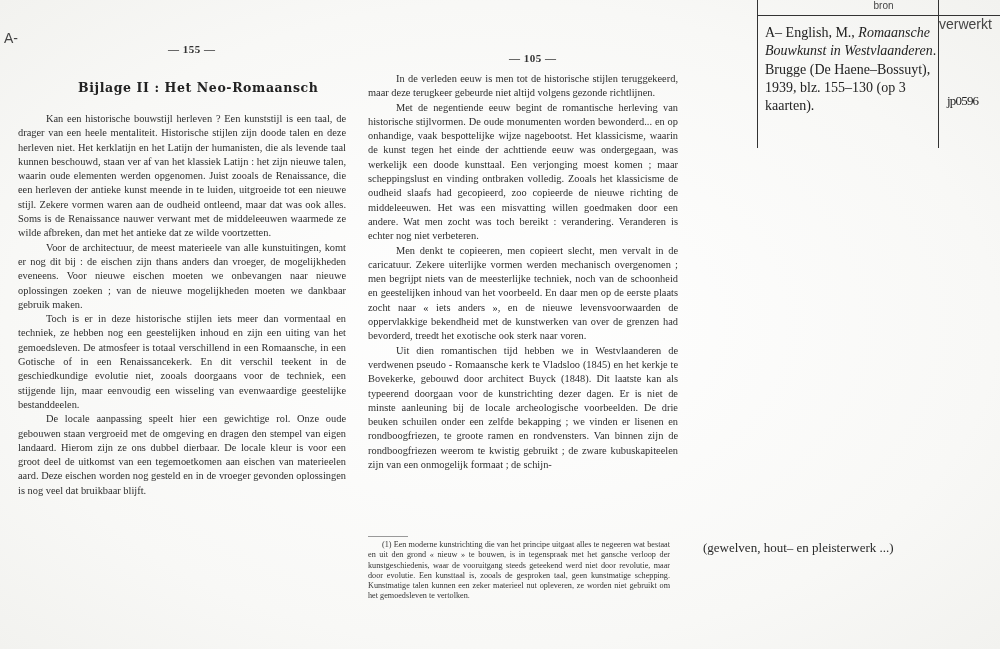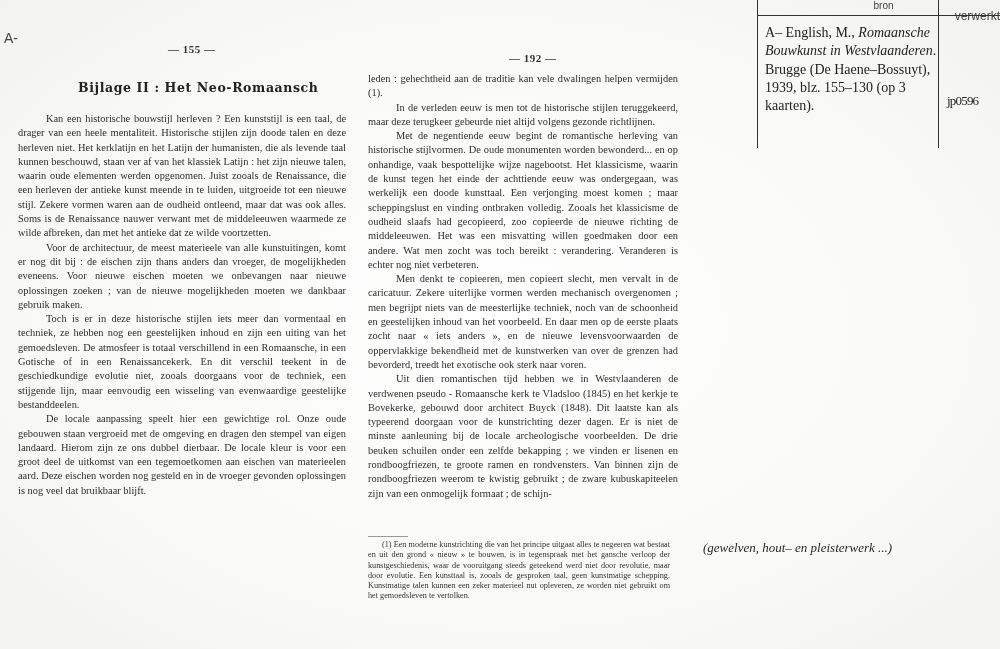--- a/index.html
+++ b/index.html
@@ -21,45 +21,44 @@
     font-family: "DejaVu Serif", serif; }
   .footnote-rule { position: absolute; left: 368px; top: 536px; width: 40px; border-top: 1px solid #999; }
   .footnote { position: absolute; left: 368px; top: 540px; width: 302px; font-size: 8.2px; line-height: 10.3px; text-align: justify; color: #333; }
   .footnote p { margin: 0; text-indent: 14px; }
   
   .tbl { position: absolute; left: 757px; top: 0; width: 243px; height: 150px; }
   .tbl .hdr-line { position: absolute; left: 0; right: 0; top: 15px; border-top: 1.2px solid #333; }
   .tbl .vleft { position: absolute; left: 0; top: 0; height: 148px; border-left: 1.2px solid #333; }
   .tbl .vmid { position: absolute; left: 181px; top: 0; height: 148px; border-left: 1.2px solid #333; }
   .tbl .h-bron { position: absolute; left: 0; width: 181px; top: 0; text-align: center; font-family: "Liberation Sans", sans-serif; font-size: 10px; color: #444; margin-left: 36px; }
-  .tbl .h-verw { position: absolute; left: 182px; width: 61px; top: 9px; text-align: right; font-family: "Liberation Sans", sans-serif; font-size: 12px; color: #444; }
+  .tbl .h-verw { position: absolute; left: 182px; width: 61px; top: 16px; text-align: left; font-family: "Liberation Sans", sans-serif; font-size: 14px; color: #444; }
   .tbl .entry { position: absolute; left: 8px; top: 24px; width: 178px; font-size: 14px; line-height: 18.3px; color: #222; }
   .tbl .entry i { font-style: italic; }
   .tbl .code { position: absolute; left: 190px; top: 93px; font-size: 13px; color: #222; letter-spacing: -0.8px; }
-  .note { position: absolute; left: 703px; top: 540px; font-size: 13px; line-height: 16.5px; color: #2a2a2a; font-style: italic; }
+  .note { position: absolute; left: 703px; top: 540px; font-size: 13px; line-height: 16.5px; color: #2a2a2a; }
 </style>
 </head>
 <body>
 
 <div class="scan"></div>
 
 <div class="corner-label">A-</div>
 
 <div class="page-num" style="left:148px; top:43px;margin-left:20px;">— 155 —</div>
 <div class="title">Bijlage II : Het Neo-Romaansch</div>
 <div class="col" style="left:18px; top:112px; width:328px;">
   <p>Kan een historische bouwstijl herleven ? Een kunststijl is een taal, de drager van een heele mentaliteit. Historische stijlen zijn doode talen en deze herleven niet. Het kerklatijn en het Latijn der humanisten, die als levende taal kunnen beschouwd, staan ver af van het klassiek Latijn : het zijn nieuwe talen, waarin oude elementen werden opgenomen. Juist zooals de Renaissance, die een herleven der antieke kunst meende in te luiden, uitgroeide tot een nieuwe stijl. Zekere vormen waren aan de oudheid ontleend, maar dat was ook alles. Soms is de Renaissance nauwer verwant met de middeleeuwen waarmede ze wilde afbreken, dan met het antieke dat ze wilde voortzetten.</p>
   <p>Voor de architectuur, de meest materieele van alle kunstuitingen, komt er nog dit bij : de eischen zijn thans anders dan vroeger, de mogelijkheden eveneens. Voor nieuwe eischen moeten we onbevangen naar nieuwe oplossingen zoeken ; van de nieuwe mogelijkheden moeten we dankbaar gebruik maken.</p>
   <p>Toch is er in deze historische stijlen iets meer dan vormentaal en techniek, ze hebben nog een geestelijken inhoud en zijn een uiting van het gemoedsleven. De atmosfeer is totaal verschillend in een Romaansche, in een Gotische of in een Renaissancekerk. En dit verschil teekent in de geschiedkundige evolutie niet, zooals doorgaans voor de techniek, een stijgende lijn, maar eenvoudig een wisseling van evenwaardige geestelijke bestanddeelen.</p>
   <p>De locale aanpassing speelt hier een gewichtige rol. Onze oude gebouwen staan vergroeid met de omgeving en dragen den stempel van eigen landaard. Hierom zijn ze ons dubbel dierbaar. De locale kleur is voor een groot deel de uitkomst van een tegemoetkomen aan eischen van materieelen aard. Deze eischen worden nog gesteld en in de vroeger gevonden oplossingen is nog veel dat bruikbaar blijft.</p>
 </div>
 
-<div class="page-num" style="left:509px; top:52px;">— 192 —</div>
+<div class="page-num" style="left:509px; top:52px;">— 105 —</div>
 <div class="col" style="left:368px; top:72px; width:310px;">
-  <p class="noindent">leden : gehechtheid aan de traditie kan vele dwalingen helpen vermijden (1).</p>
   <p>In de verleden eeuw is men tot de historische stijlen teruggekeerd, maar deze terugkeer gebeurde niet altijd volgens gezonde richtlijnen.</p>
   <p>Met de negentiende eeuw begint de romantische herleving van historische stijlvormen. De oude monumenten worden bewonderd... en op onhandige, vaak bespottelijke wijze nagebootst. Het klassicisme, waarin de kunst tegen het einde der achttiende eeuw was ondergegaan, was werkelijk een doode kunsttaal. Een verjonging moest komen ; maar scheppingslust en vinding ontbraken volledig. Zooals het klassicisme de oudheid slaafs had gecopieerd, zoo copieerde de nieuwe richting de middeleeuwen. Het was een misvatting willen goedmaken door een andere. Wat men zocht was toch bereikt : verandering. Veranderen is echter nog niet verbeteren.</p>
   <p>Men denkt te copieeren, men copieert slecht, men vervalt in de caricatuur. Zekere uiterlijke vormen werden mechanisch overgenomen ; men begrijpt niets van de meesterlijke techniek, noch van de schoonheid en geestelijken inhoud van het voorbeeld. En daar men op de eerste plaats zocht naar « iets anders », en de nieuwe levensvoorwaarden de oppervlakkige bekendheid met de kunstwerken van over de grenzen had bevorderd, treedt het exotische ook sterk naar voren.</p>
   <p>Uit dien romantischen tijd hebben we in Westvlaanderen de verdwenen pseudo - Romaansche kerk te Vladsloo (1845) en het kerkje te Bovekerke, gebouwd door architect Buyck (1848). Dit laatste kan als typeerend doorgaan voor de kunstrichting dezer dagen. Er is niet de minste aanleuning bij de locale archeologische voorbeelden. De drie beuken schuilen onder een zelfde bekapping ; we vinden er lisenen en rondboogfriezen, te groote ramen en rondvensters. Van binnen zijn de rondboogfriezen weerom te kwistig gebruikt ; de zware kubuskapiteelen zijn van een onmogelijk formaat ; de schijn-</p>
 </div>
 <div class="footnote-rule"></div>
 <div class="footnote">
   <p>(1) Een moderne kunstrichting die van het principe uitgaat alles te negeeren wat bestaat en uit den grond « nieuw » te bouwen, is in tegenspraak met het gansche verloop der kunstgeschiedenis, waar de vooruitgang steeds geteekend werd niet door revolutie, maar door evolutie. Een kunsttaal is, zooals de gesproken taal, geen kunstmatige schepping. Kunstmatige talen kunnen een zeker materieel nut opleveren, ze worden niet gebruikt om het gemoedsleven te vertolken.</p>
 </div>
 

